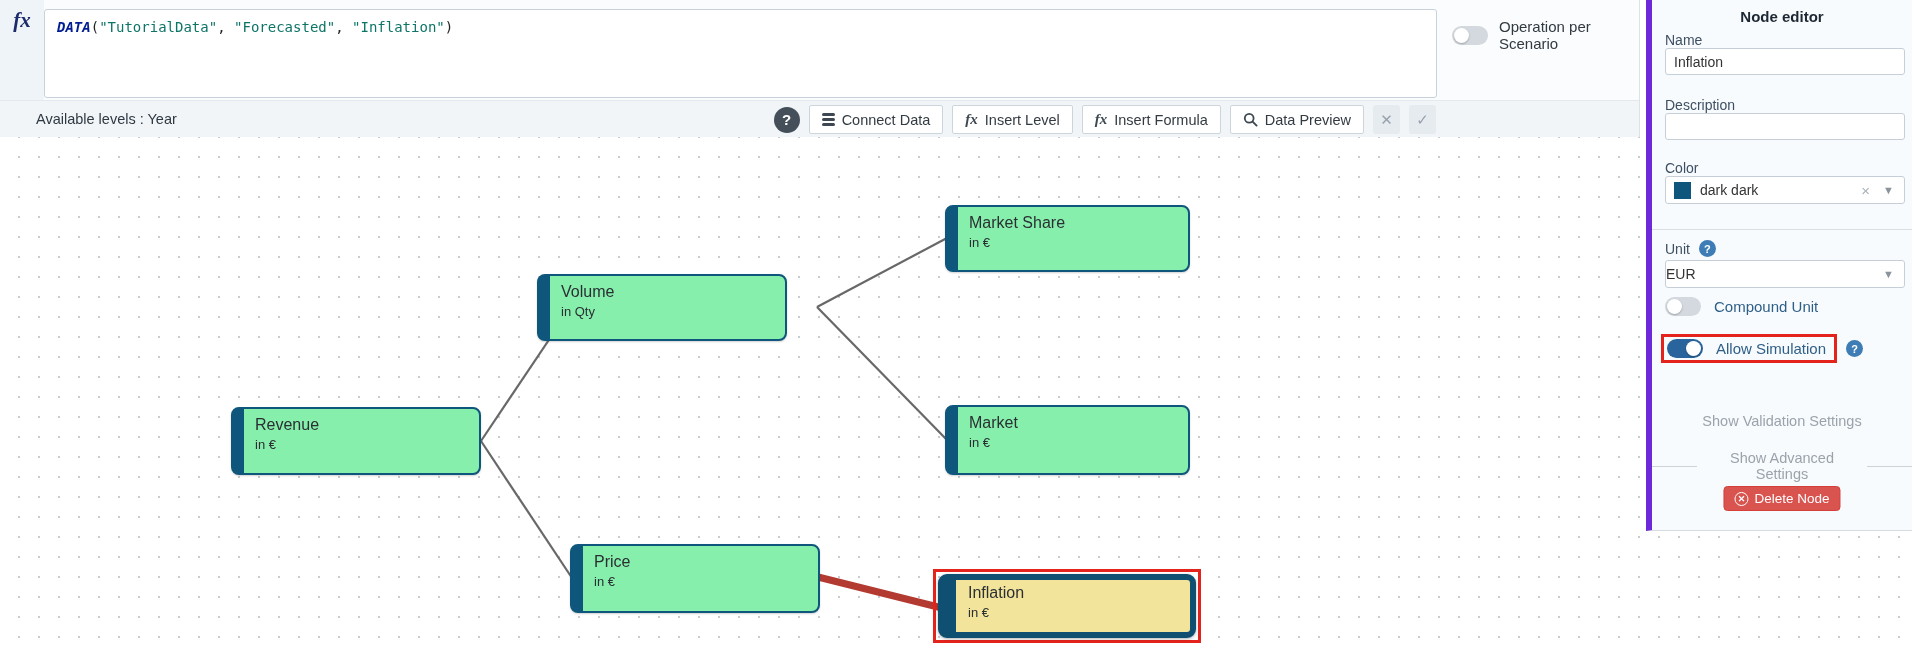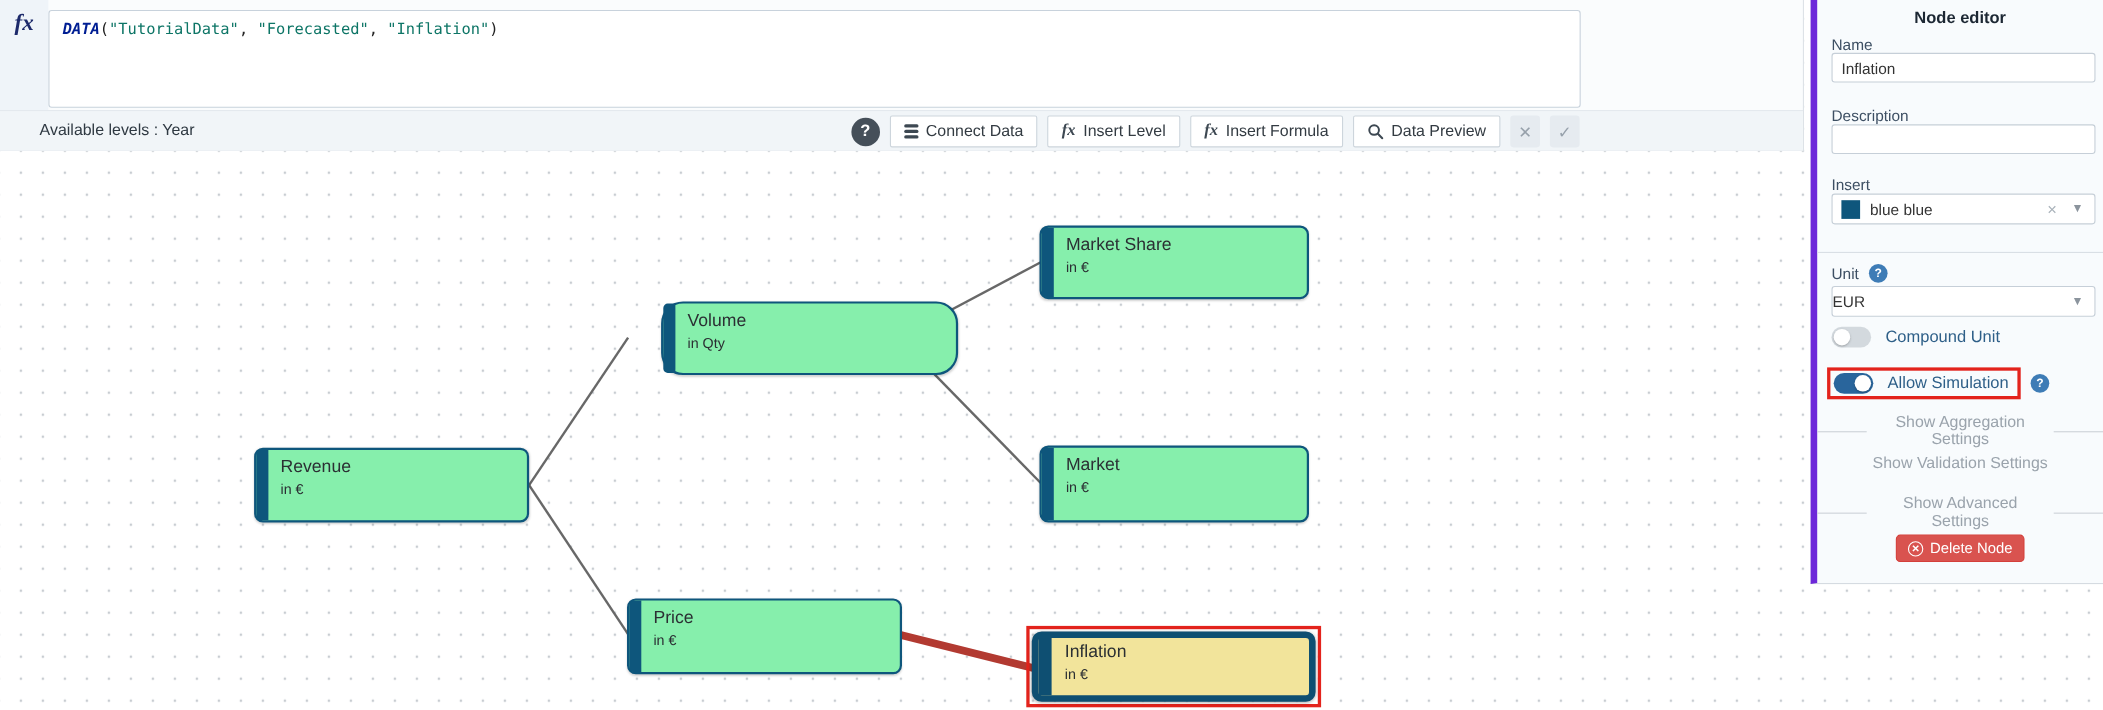--- a/index.html
+++ b/index.html
@@ -95,21 +95,21 @@
     box-shadow: 0 1px 2px rgba(0,0,0,.18); cursor: pointer;
   }
   .node .bar {
     position: absolute; left: 0; top: 0; bottom: 0; width: 11px;
     background: #0e567c; border-radius: 4px 0 0 4px;
   }
   .node .n-title { position: absolute; left: 22px; top: 7px; font-size: 16px; color: #2b2f33; }
   .node .n-unit  { position: absolute; left: 22px; top: 28px; font-size: 13px; color: #2b2f33; }
 
   .node-revenue      { left: 231px; top: 407px; width: 250px; height: 68px; }
-  .node-volume       { left: 601px; top: 274px; width: 270px; height: 67px; border-radius: 20px; }
+  .node-volume       { left: 537px; top: 274px; width: 250px; height: 67px; }
   .node-price        { left: 570px; top: 544px; width: 250px; height: 69px; }
   .node-market-share { left: 945px; top: 205px; width: 245px; height: 67px; }
   .node-market       { left: 945px; top: 405px; width: 245px; height: 70px; }
 
   .inflation-highlight {
     position: absolute; left: 933px; top: 569px; width: 268px; height: 74px;
     border: 3px solid #e3231c; z-index: 3; padding: 2px; cursor: pointer;
   }
   .node-inflation {
     position: relative; width: 100%; height: 100%;
@@ -218,20 +218,26 @@
     <div class="n-unit">in €</div>
   </div>
 </div>
 
 <div class="topbar">
   <div class="fx-gutter">
     <span class="fx-glyph">fx</span>
   </div>
   <div class="formula-box"><span class="tok-kw">DATA</span><span class="tok-p">(</span><span class="tok-s">"TutorialData"</span><span class="tok-p">, </span><span class="tok-s">"Forecasted"</span><span class="tok-p">, </span><span class="tok-s">"Inflation"</span><span class="tok-p">)</span></div>
 
+  <div class="scenario-row">
+    <div class="toggle off">
+        <div class="knob"></div>
+      </div>
+    <span class="scenario-label">Operation per Scenario</span>
+  </div>
 
   <div class="toolbar-row">
     <span class="avail-levels">Available levels : Year</span>
     <div class="tb-cluster">
       <div class="help-circle-dark">?</div>
       <button class="tb-btn">
         <span class="db-icon">
             <span></span>
             <span></span>
             <span></span>
@@ -261,24 +267,24 @@
 
 <div class="panel">
   <div class="panel-title">Node editor</div>
 
   <div class="p-label" style="top:32px;">Name</div>
   <input class="p-input" style="top: 48px;" value="Inflation">
 
   <div class="p-label" style="top:97px;">Description</div>
   <input class="p-input" style="top: 113px;" value="">
 
-  <div class="p-label" style="top:160px;">Insert</div>
+  <div class="p-label" style="top:160px;">Color</div>
   <div class="p-select" style="top:176px;">
     <span class="swatch"></span>
-    <span class="sel-text">blue blue</span>
+    <span class="sel-text">dark dark</span>
     <span class="sel-clear">×</span>
     <span class="sel-caret">▼</span>
   </div>
 
   <div class="p-sep" style="top:229px;"></div>
 
   <div class="p-label" style="top:240px; display:flex; align-items:center; gap:9px;">
     <span>Unit</span>
     <span class="help-circle-blue">?</span>
   </div>
@@ -297,23 +303,20 @@
   <div class="p-toggle-row" style="top:334px;">
     <div class="red-box">
       <div class="toggle on">
           <div class="knob"></div>
         </div>
       <span class="p-toggle-label">Allow Simulation</span>
     </div>
     <span class="help-circle-blue" style="margin-left:-4px;">?</span>
   </div>
 
-  <div class="settings-link with-lines" style="top:376px;">
-      <span>Show Aggregation Settings</span>
-    </div>
   <div class="settings-link" style="top:413px;">
       <span>Show Validation Settings</span>
     </div>
   <div class="settings-link with-lines" style="top:450px;">
       <span>Show Advanced Settings</span>
     </div>
 
   <button class="delete-btn">
     <span class="del-x">✕</span>
     <span>Delete Node</span>

